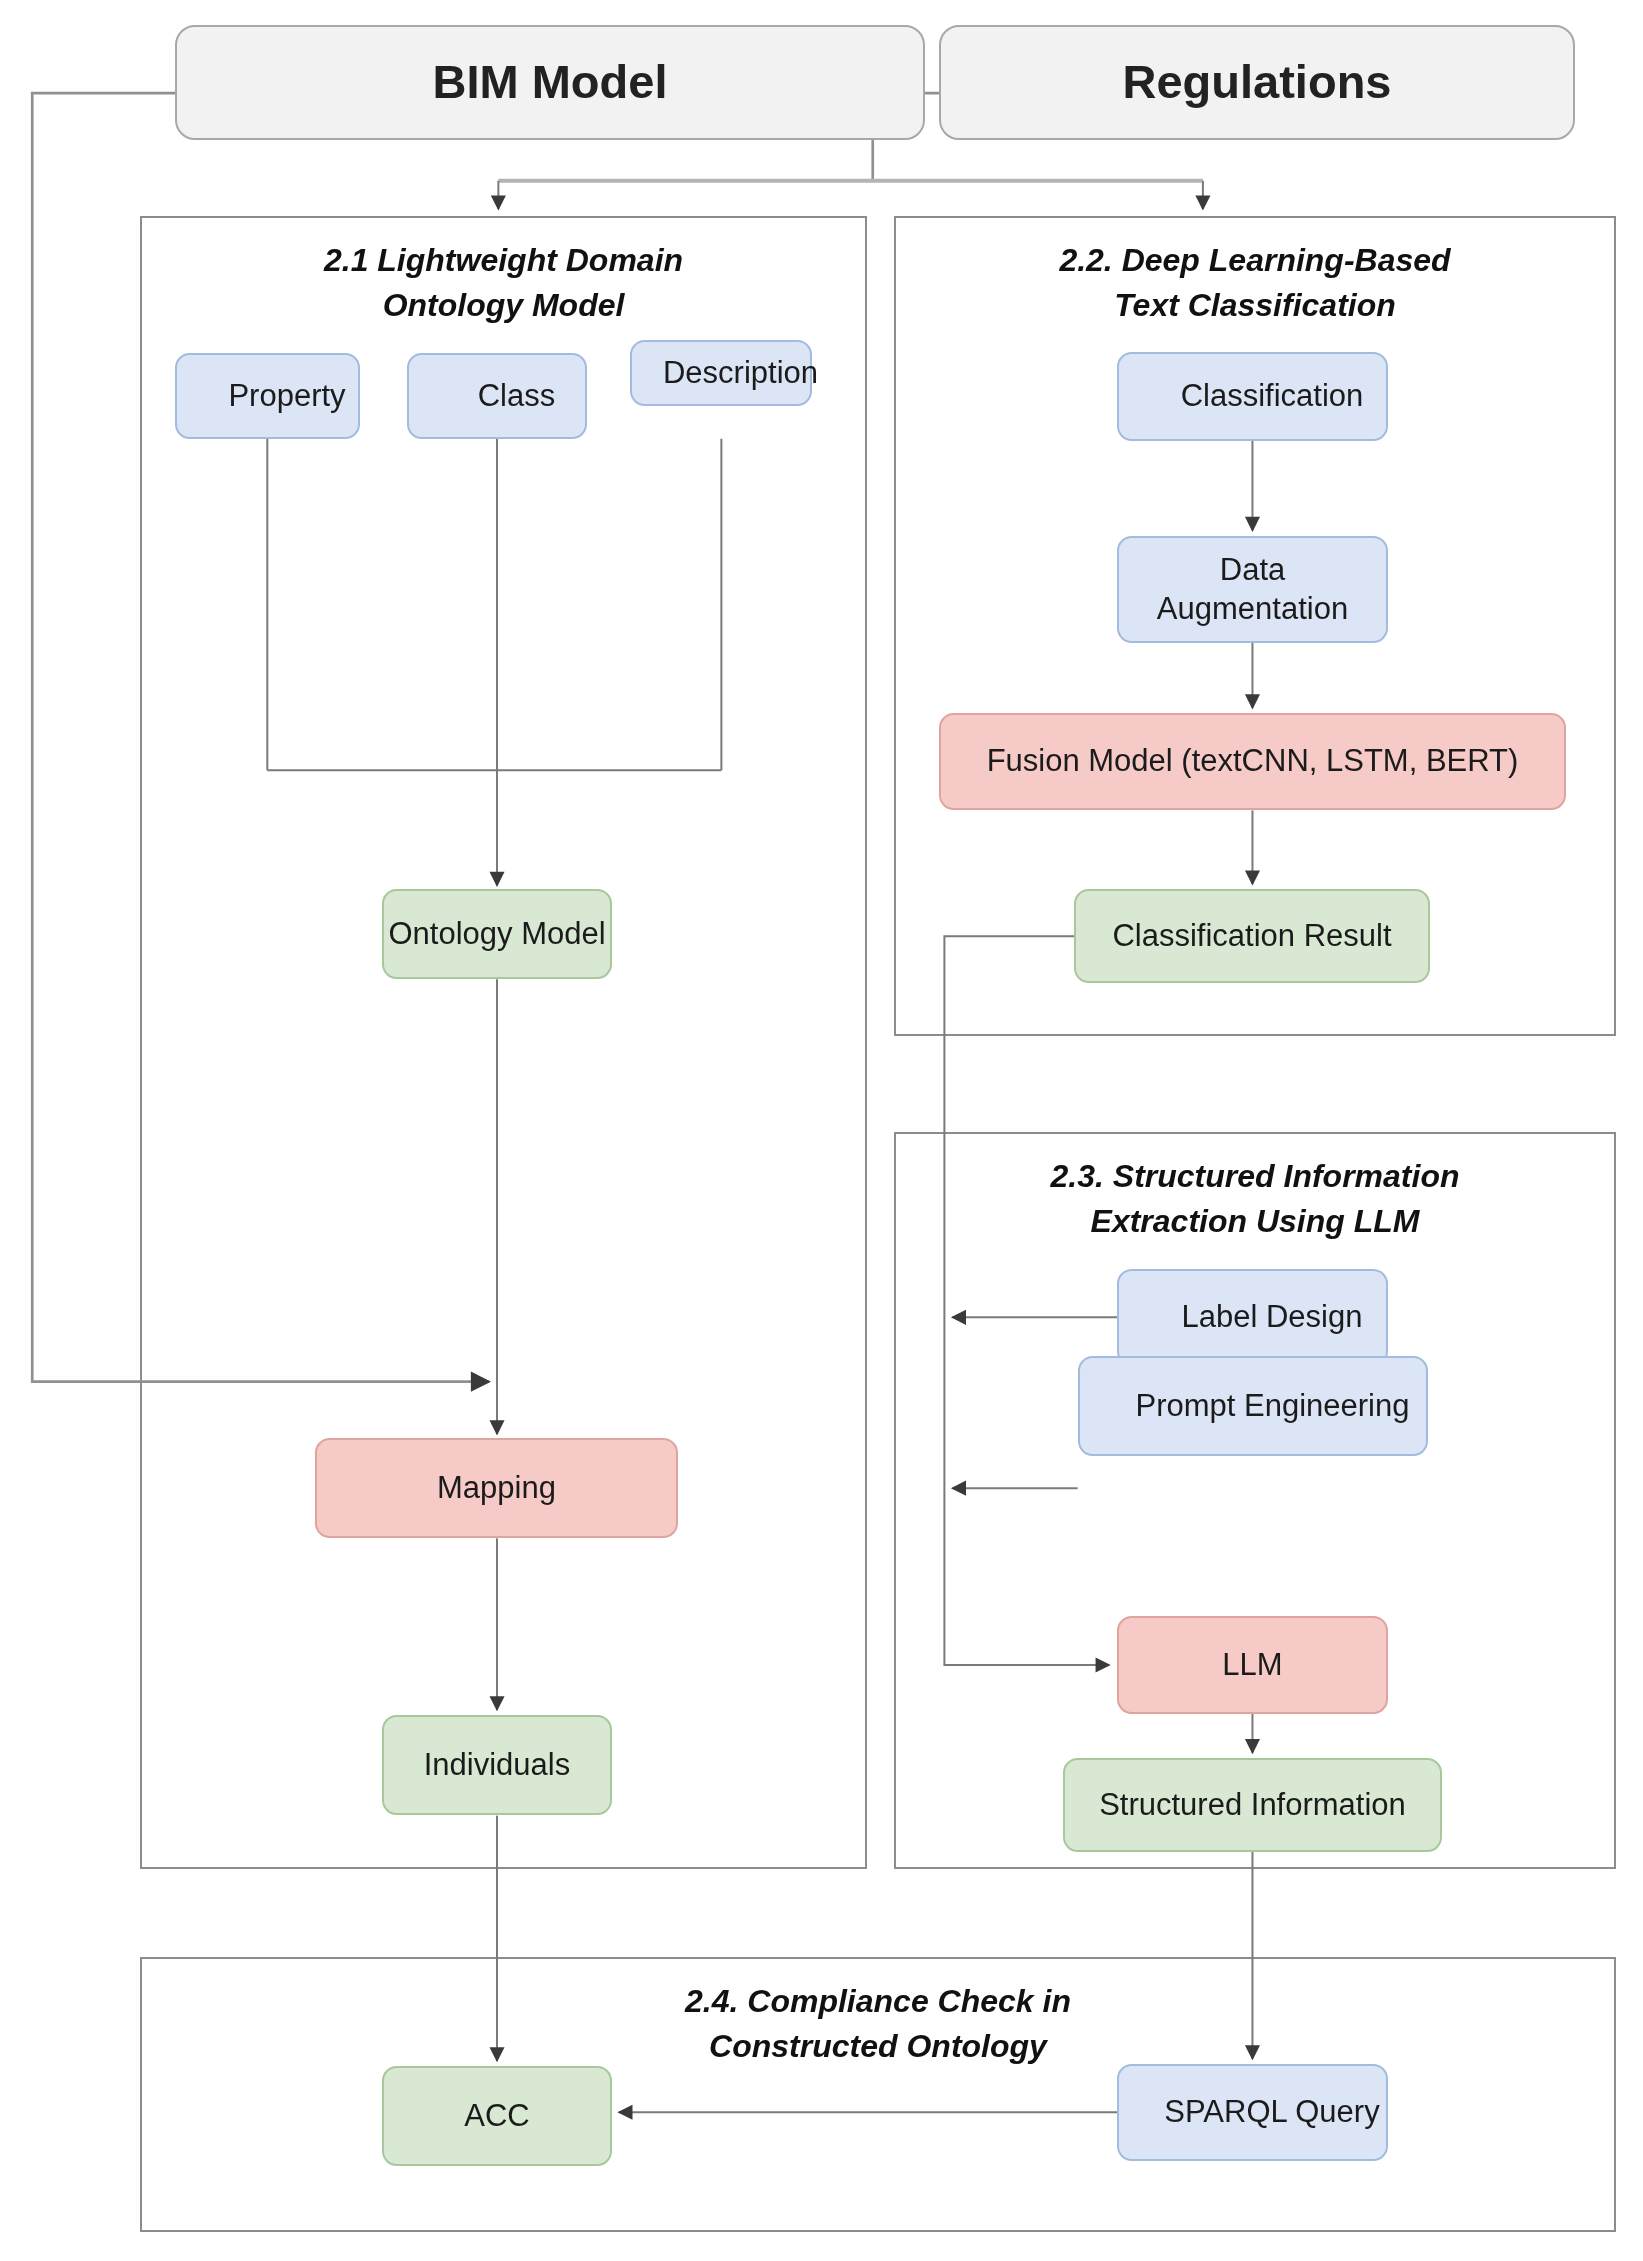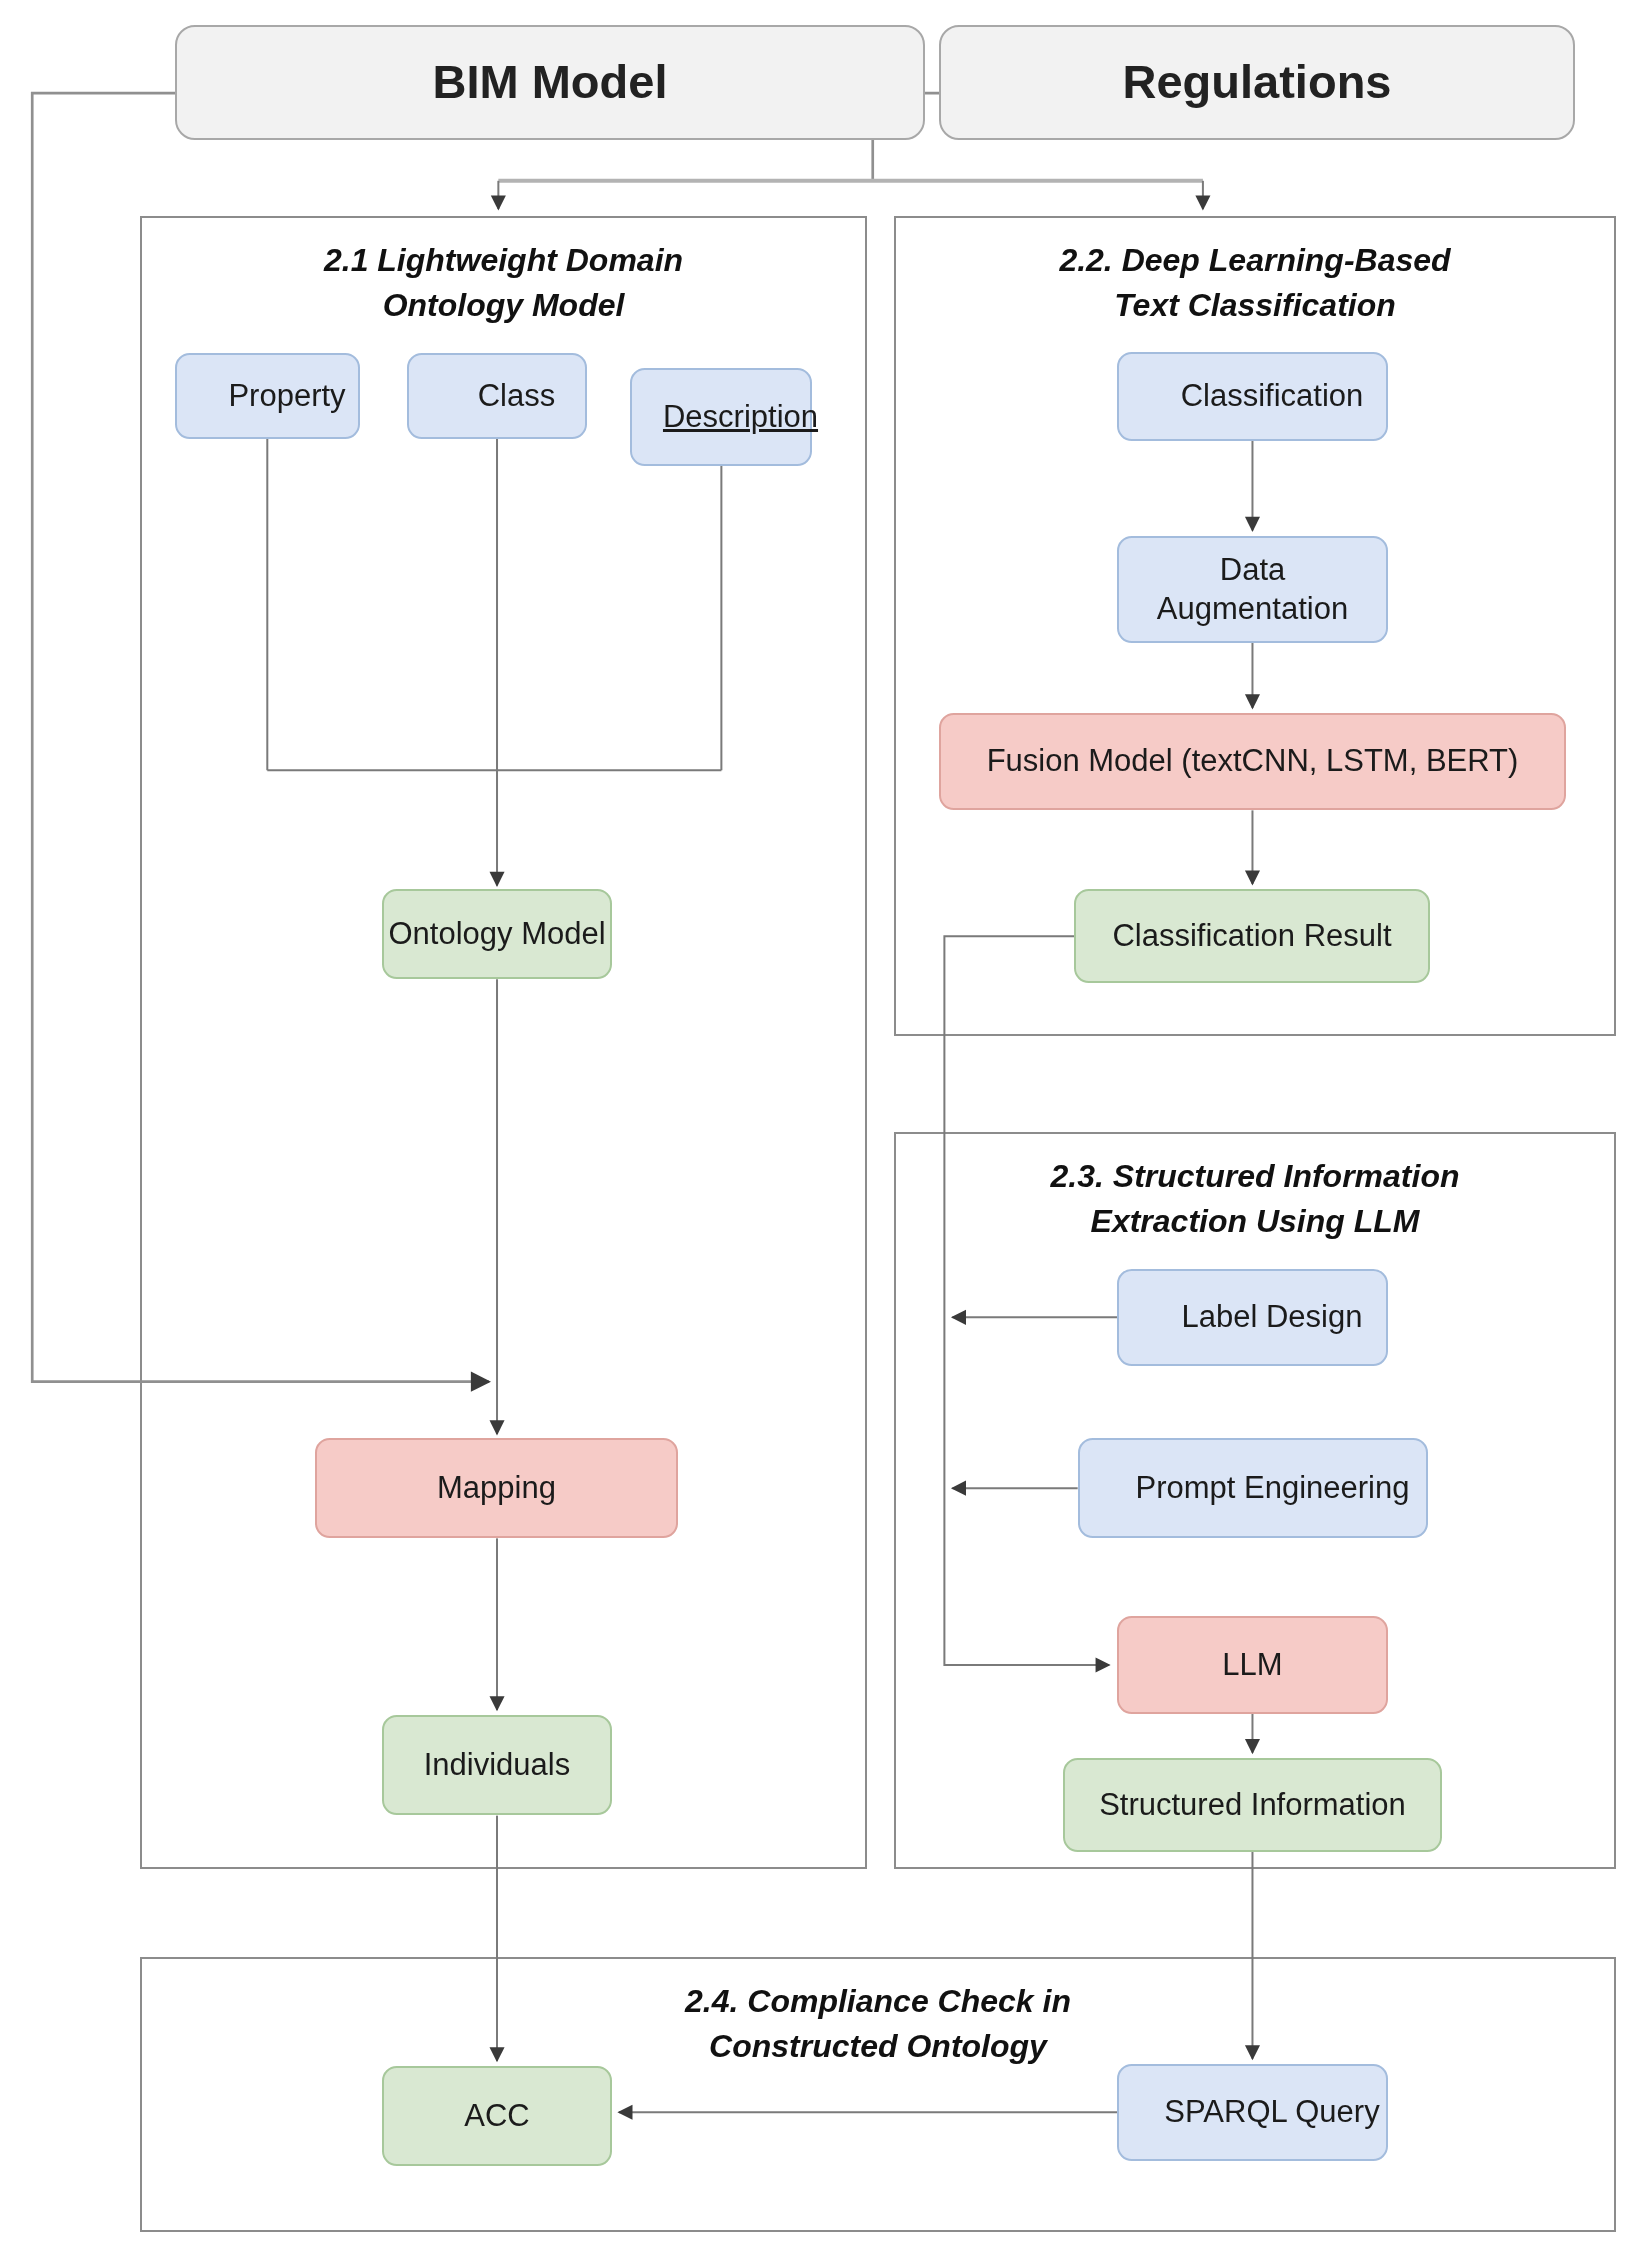--- a/index.html
+++ b/index.html
@@ -125,21 +125,21 @@
   <div class="node topbox" style="left:939px;top:25px;width:636px;height:115px;">
     <span>Regulations</span>
   </div>
 
   <div class="node blue" style="left:175px;top:353px;width:185px;height:86px;">
     <span>Property</span>
   </div>
   <div class="node blue" style="left:407px;top:353px;width:180px;height:86px;">
     <span>Class</span>
   </div>
-  <div class="node blue" style="left:630px;top:368px;width:182px;height:98px;text-decoration:underline;">
+  <div class="node blue" style="left:630px;top:340px;width:182px;height:66px;">
     <span>Description</span>
   </div>
   <div class="node green" style="left:382px;top:889px;width:230px;height:90px;">
     <span>Ontology Model</span>
   </div>
   <div class="node pink" style="left:315px;top:1438px;width:363px;height:100px;">
     <span>Mapping</span>
   </div>
   <div class="node green" style="left:382px;top:1715px;width:230px;height:100px;">
     <span>Individuals</span>
@@ -154,21 +154,21 @@
   <div class="node pink" style="left:939px;top:713px;width:627px;height:97px;">
     <span>Fusion Model (textCNN, LSTM, BERT)</span>
   </div>
   <div class="node green" style="left:1074px;top:889px;width:356px;height:94px;">
     <span>Classification Result</span>
   </div>
 
   <div class="node blue" style="left:1117px;top:1269px;width:271px;height:97px;">
     <span>Label Design</span>
   </div>
-  <div class="node blue" style="left:1078px;top:1438px;width:350px;height:100px;">
+  <div class="node blue" style="left:1078px;top:1356px;width:350px;height:100px;">
     <span>Prompt Engineering</span>
   </div>
   <div class="node pink" style="left:1117px;top:1616px;width:271px;height:98px;">
     <span>LLM</span>
   </div>
   <div class="node green" style="left:382px;top:2066px;width:230px;height:100px;">
     <span>ACC</span>
   </div>
 
   <div class="node green" style="left:1063px;top:1758px;width:379px;height:94px;">

